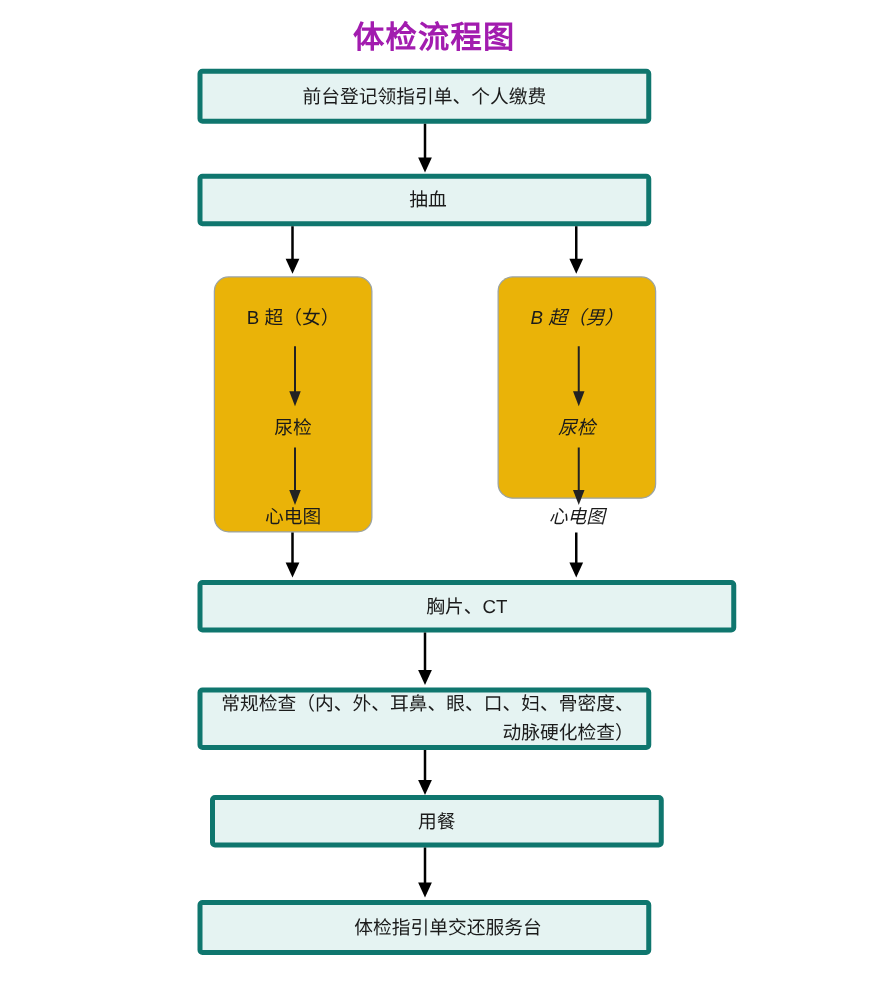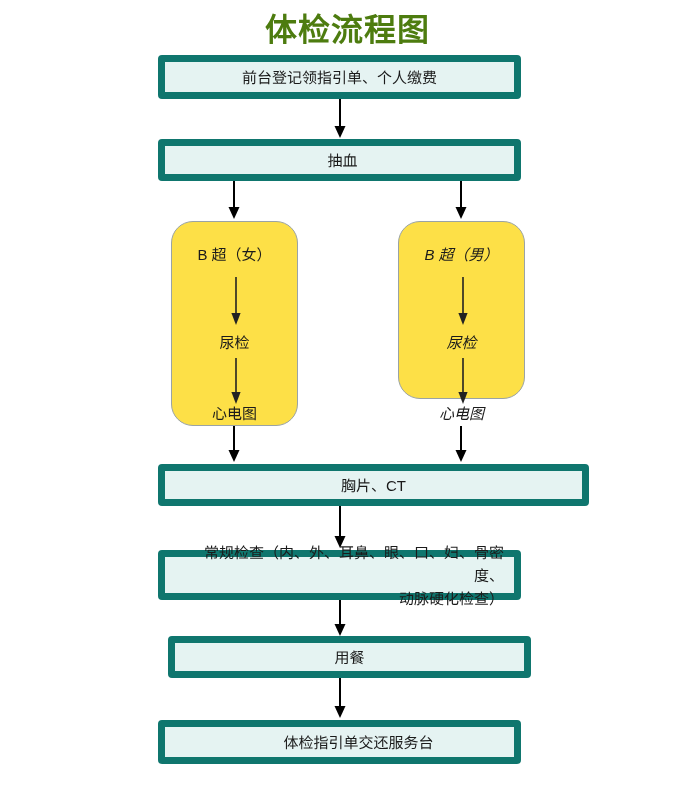--- a/index.html
+++ b/index.html
@@ -19,57 +19,57 @@
     overflow: hidden;
   }
 
   
   .chart-title {
     position: absolute;
     left: 0;
     top: 14px;
     width: 695px;
     text-align: center;
-    font-size: 32px;
+    font-size: 25px;
     font-weight: bold;
-    color: #4d7c0f;
+    color: #a21caf;
     letter-spacing: 1px;
     line-height: 32px;
     white-space: nowrap;
   }
 
   
   .node {
     position: absolute;
     box-sizing: border-box;
     background: #e5f3f2;
-    border: 7px solid #0f766e;
+    border: 4px solid #0f766e;
     border-radius: 4px;
     color: #1b1b1b;
     font-size: 15px;
     line-height: 23px;
     text-align: center;
     display: flex;
     align-items: center;
     justify-content: center;
     padding: 0 10px;
   }
   .node .node-text {
     display: block;
     width: 100%;
     white-space: pre-line;
   }
 
   
   .group {
     position: absolute;
     box-sizing: border-box;
-    background: #fde047;
+    background: #eab308;
     border: 1px solid #9aa3a5;
-    border-radius: 22px;
+    border-radius: 12px;
   }
   .group-label {
     position: absolute;
     left: 0;
     width: 100%;
     text-align: center;
     font-size: 15px;
     color: #1b1b1b;
     line-height: 20px;
     white-space: nowrap;

